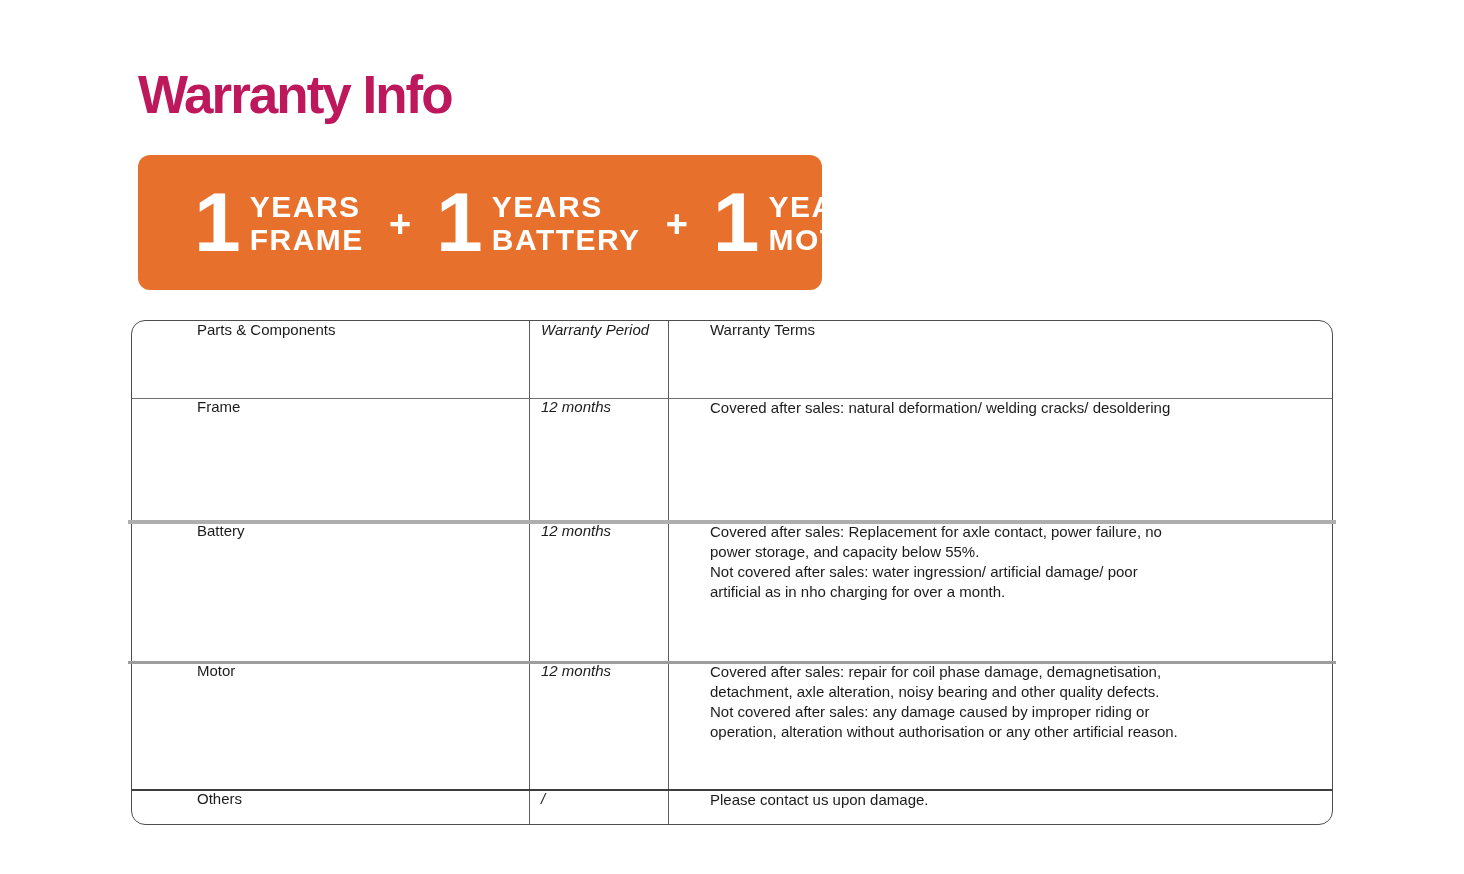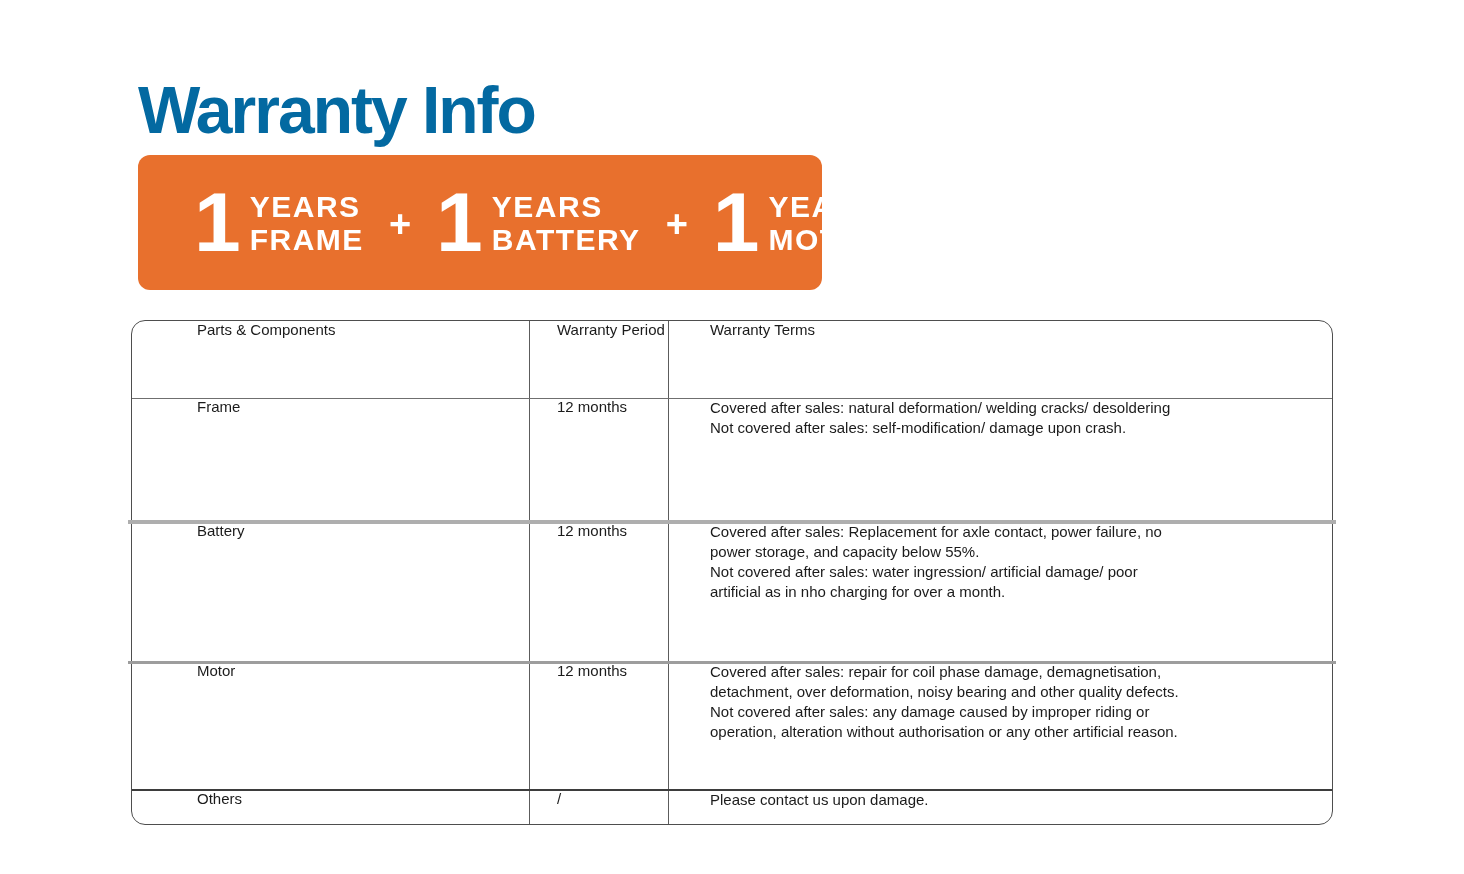--- a/index.html
+++ b/index.html
@@ -2,40 +2,40 @@
 <html><head>
 <meta charset="utf-8">
 <style>
   html,body{margin:0;padding:0;}
   body{
     width:1464px;height:874px;background:#ffffff;position:relative;overflow:hidden;
     font-family:"Liberation Sans", sans-serif;color:#1b1b1b;
   }
   .page-title{
     position:absolute;left:138px;top:28px;
-    font-size:66px;font-weight:700;letter-spacing:-2px;color:#0369a1;
+    font-size:53px;font-weight:700;letter-spacing:-2px;color:#be185d;
   }
   .banner{
     position:absolute;left:138px;top:155px;width:684px;height:135px;
     background:#e8702d;border-radius:12px;box-sizing:border-box;
     display:flex;align-items:center;padding-left:56px;color:#ffffff;
   }
   .banner-item{display:flex;align-items:center;gap:11px;}
   .banner-num{font-size:84px;font-weight:700;line-height:0.9;letter-spacing:-2px;}
   .banner-labels{display:flex;flex-direction:column;font-size:30px;font-weight:700;letter-spacing:1.5px;line-height:33px;}
   .banner-plus{font-size:38px;font-weight:700;margin:0 25px;padding-top:4px;}
   .wtable{
     position:absolute;left:131px;top:320px;width:1202px;height:505px;
     border:1.5px solid #4e4e4e;border-radius:14px;box-sizing:border-box;
     display:grid;grid-template-columns:397px 139px 1fr;grid-template-rows:77px 124px 140px 128px 1fr;
     font-size:15px;
   }
   .cell{box-sizing:border-box;}
   .col-part{padding-left:65px;}
-  .col-period{padding-left:28px;}
+  .col-period{padding-left:12px;font-style:italic;}
   .col-terms{padding-left:42px;padding-right:18px;}
   .terms-line{line-height:20px;white-space:nowrap;}
   
   .vline{position:absolute;top:0;bottom:0;width:1px;background:#5c5c5c;}
   .vline-1{left:397px;}
   .vline-2{left:536px;}
   .hline{position:absolute;left:0;right:0;}
   .hline-head{top:76.5px;height:1px;background:#6f6f6f;}
   .hline-frame{top:199px;height:4px;background:#aeaeae;left:-4px;right:-4px;}
   .hline-battery{top:340px;height:2.5px;background:#9d9d9d;left:-4px;right:-4px;}
@@ -85,21 +85,20 @@
   </div>
 
   <div class="cell col-part r1">
     <span>Frame</span>
   </div>
   <div class="cell col-period r1">
     <span>12 months</span>
   </div>
   <div class="cell col-terms r1">
     <div class="terms-line">Covered after sales: natural deformation/ welding cracks/ desoldering</div>
-    <div class="terms-line">Not covered after sales: self-modification/ damage upon crash.</div>
   </div>
 
   <div class="cell col-part r2">
     <span>Battery</span>
   </div>
   <div class="cell col-period r2">
     <span>12 months</span>
   </div>
   <div class="cell col-terms r2">
     <div class="terms-line">Covered after sales: Replacement for axle contact, power failure, no</div>
@@ -109,21 +108,21 @@
   </div>
 
   <div class="cell col-part r3">
     <span>Motor</span>
   </div>
   <div class="cell col-period r3">
     <span>12 months</span>
   </div>
   <div class="cell col-terms r3">
     <div class="terms-line">Covered after sales:  repair for coil phase damage, demagnetisation,</div>
-    <div class="terms-line">detachment, over deformation, noisy bearing and other quality defects.</div>
+    <div class="terms-line">detachment, axle alteration, noisy bearing and other quality defects.</div>
     <div class="terms-line">Not covered after sales: any damage caused by improper riding or</div>
     <div class="terms-line">operation, alteration without authorisation or any other artificial reason.</div>
   </div>
 
   <div class="cell col-part r4">
     <span>Others</span>
   </div>
   <div class="cell col-period r4">
     <span>/</span>
   </div>

